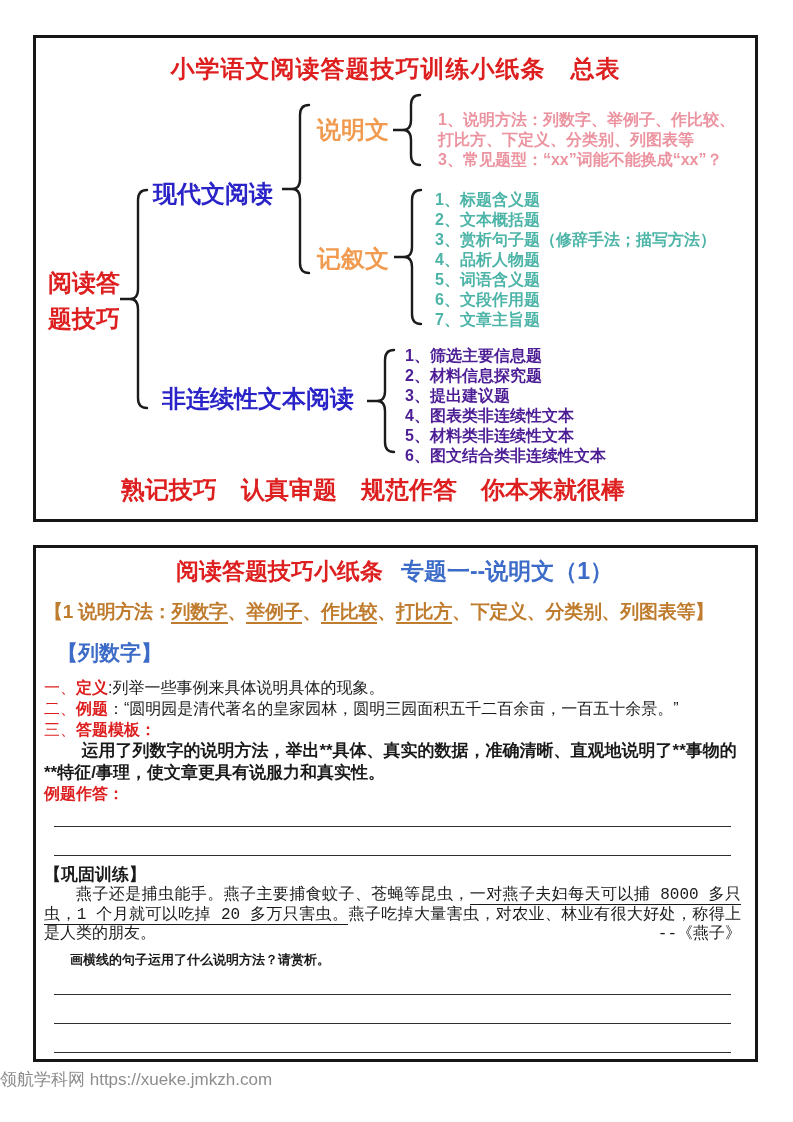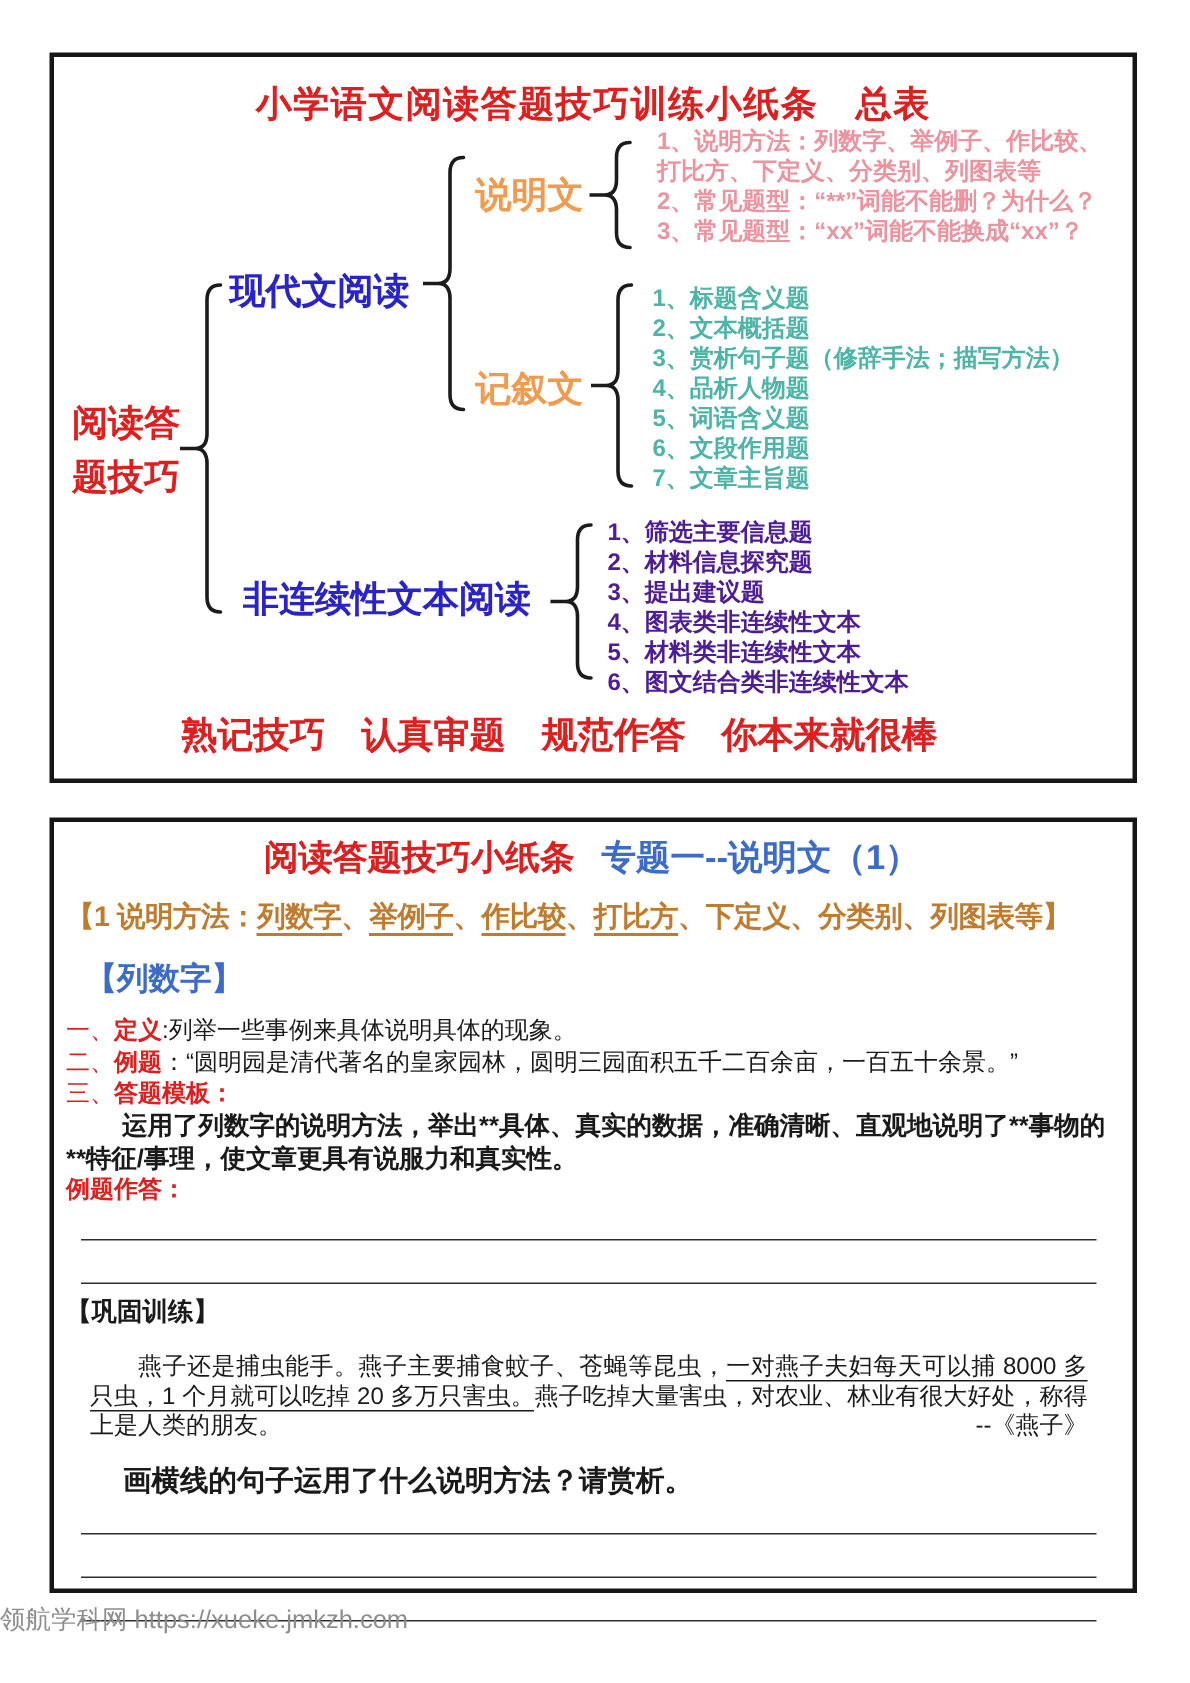--- a/index.html
+++ b/index.html
@@ -32,24 +32,24 @@
   .section-label{margin:15px 0 0 13px;font-size:21px;font-weight:bold;color:#3c6bc8;line-height:28px;}
   .bodyline{font-size:16px;line-height:21px;margin:0;}
   .first-bodyline{margin-top:10px;}
   .rnum{color:#de1f1f;}
   .rlabel{color:#de1f1f;font-weight:bold;}
   .template-body{font-size:17px;font-weight:bold;line-height:21.5px;margin:0;text-indent:2.2em;}
   .answer-label{font-size:16px;font-weight:bold;color:#de1f1f;line-height:21px;margin:0;}
   .ans-line{height:0;border-bottom:1.6px solid #2e2e2e;margin-left:10px;margin-right:14px;}
   .m22{margin-top:22px;} .m28{margin-top:28px;} .m24{margin-top:24px;}
   .practice-header{margin-top:8px;font-size:17px;font-weight:bold;line-height:22px;}
-  .practice-text{font-size:16px;line-height:19.5px;margin:16px;text-indent:2em;text-align:justify;padding-right:4px;}
+  .practice-text{font-size:16px;line-height:19.5px;margin:0;text-indent:2em;text-align:justify;padding-right:4px;font-family:Liberation Mono, monospace;}
   .practice-text .ul{border-bottom:1.4px solid #1a1a1a;}
   .practice-text .src{float:right;}
-  .practice-q{font-size:19px;font-weight:bold;line-height:21px;margin:4px 0 0 0;text-indent:2em;}
+  .practice-q{font-size:13px;font-weight:bold;line-height:21px;margin:4px 0 0 0;text-indent:2em;}
   
   .footer{position:absolute;left:0;right:0;top:1068px;color:#8d8d8d;font-size:17px;}
 </style>
 </head>
 <body>
 
 <div class="page">
 
   <div class="panel" id="panel1">
     <div class="abs p1-title">小学语文阅读答题技巧训练小纸条　总表</div>
@@ -75,24 +75,23 @@
     <div class="abs node orange" style="left:281px;top:76px;">说明文</div>
     <div class="brace" style="left:357px;top:55px;"><svg width="30" height="74" viewBox="0 0 30 74">
           <path d="M0 37 L10 37 M27 2 Q18 2 18 12 L18 27 Q18 37 10 37 Q18 37 18 47 L18 62 Q18 72 27 72" fill="none" stroke="#1b1b1b" stroke-width="2.4" stroke-linecap="round"></path>
         </svg></div>
 
     <div class="abs node orange" style="left:281px;top:205px;">记叙文</div>
     <div class="brace" style="left:358px;top:150px;"><svg width="30" height="138" viewBox="0 0 30 138">
           <path d="M0 69 L10 69 M27 2 Q18 2 18 12 L18 59 Q18 69 10 69 Q18 69 18 79 L18 126 Q18 136 27 136" fill="none" stroke="#1b1b1b" stroke-width="2.4" stroke-linecap="round"></path>
         </svg></div>
 
-    <div class="abs leaf pink" style="left:402px;top:47px;">
+    <div class="abs leaf pink" style="left:402px;top:72px;">
       <div>1、说明方法：列数字、举例子、作比较、</div>
       <div>打比方、下定义、分类别、列图表等</div>
-      <div>2、常见题型：“**”词能不能删？为什么？</div>
       <div>3、常见题型：“xx”词能不能换成“xx”？</div>
     </div>
 
     <div class="abs leaf teal" style="left:399px;top:152px;">
       <div>1、标题含义题</div>
       <div>2、文本概括题</div>
       <div>3、赏析句子题（修辞手法；描写方法）</div>
       <div>4、品析人物题</div>
       <div>5、词语含义题</div>
       <div>6、文段作用题</div>

